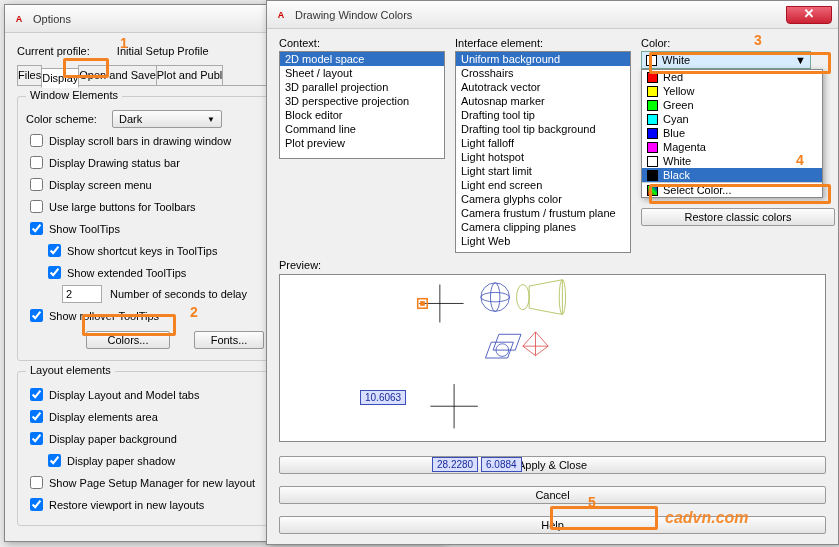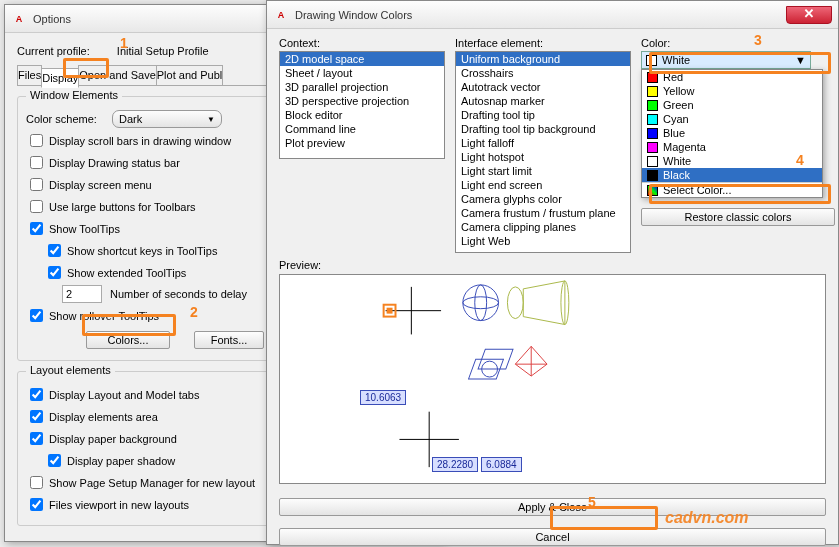--- a/index.html
+++ b/index.html
@@ -17,34 +17,34 @@
 .tab { padding: 3px 0; border: 1px solid #aaa; border-bottom: none; background: #f0f0f0; margin-right: -1px; cursor: pointer; }
 .tab.active { background: #fff; border-bottom: 1px solid #fff; position: relative; top: 3px; }
 .group { border: 1px solid #ccc; border-radius: 3px; padding: 10px 8px 8px; margin: 10px 0; position: relative; }
 .group-title { position: absolute; top: -8px; left: 8px; background: #f0f0f0; padding: 0 4px; }
 .row { display: flex; align-items: center; margin: 3px 0; }
 .chk { width: 13px; height: 13px; margin-right: 6px; }
 .indent1 { margin-left: 18px; }
 .indent2 { margin-left: 36px; }
 .num-input { width: 40px; height: 18px; border: 1px solid #aaa; padding: 1px 3px; background: #fff; text-align: left; }
 .btn { border: 1px solid #999; background: linear-gradient(#fdfdfd,#e4e4e4); padding: 2px 14px; border-radius: 2px; cursor: pointer; }
-.select { border: 1px solid #999; background: linear-gradient(#fdfdfd,#e4e4e4); padding: 2px 6px; min-width: 110px; display: flex; justify-content: space-between; align-items: center; border-radius: 7px; }
+.select { border: 1px solid #999; background: linear-gradient(#fdfdfd,#e4e4e4); padding: 2px 6px; min-width: 110px; display: flex; justify-content: space-between; align-items: center; border-radius: 2px; }
 .select .arrow { font-size: 8px; }
 .listbox { background: #fff; border: 1px solid #888; overflow: hidden; }
 .listbox .item { padding: 1px 5px; white-space: nowrap; }
 .listbox .selected { background: #2f6fc4; color: #fff; }
 .label-col { display: flex; flex-direction: column; }
 .col-label { margin-bottom: 2px; }
 .cols { display: flex; gap: 10px; }
 .color-combo { border: 1px solid #7a9; background: #d8ecff; display: flex; align-items: center; padding: 2px 4px; width: 170px; justify-content: space-between; }
 .swatch { width: 11px; height: 11px; border: 1px solid #000; margin-right: 5px; display: inline-block; }
 .color-drop { background: #fff; border: 1px solid #888; width: 182px; margin-top: 0; box-shadow: 2px 2px 6px rgba(0,0,0,.3); }
 .color-drop .c-item { display: flex; align-items: center; padding: 1px 5px; }
 .color-drop .c-item.selected { background: #2f6fc4; color: #fff; }
-.preview-area { background: #fff; border: 1px solid #888; height: 210px; position: relative; margin-top: 3px; }
+.preview-area { background: #fff; border: 1px solid #888; height: 168px; position: relative; margin-top: 3px; }
 .annot { position: absolute; color: #f58220; font-weight: bold; font-size: 14px; }
 .hl { position: absolute; border: 3px solid #f58220; border-radius: 2px; pointer-events: none; }
 .dim-box { position: absolute; border: 1px solid #3a4db8; background: #d8dfff; color: #1a2a99; padding: 1px 4px; font-size: 10px; }
 .watermark { position: absolute; color: #f58220; font-size: 16px; font-style: italic; opacity: .9; font-weight: bold; }
 </style>
 </head>
 <body>
 
 <div class="dialog" style="left:4px; top:4px; width:440px; height:538px;">
   <div class="titlebar">
@@ -131,21 +131,21 @@
       <div class="row indent1">
           <input type="checkbox" class="chk" checked="" style="">
           <span>Display paper shadow</span>
         </div>
       <div class="row">
           <input type="checkbox" class="chk" style="">
           <span>Show Page Setup Manager for new layout</span>
         </div>
       <div class="row">
           <input type="checkbox" class="chk" checked="" style="">
-          <span>Files viewport in new layouts</span>
+          <span>Restore viewport in new layouts</span>
         </div>
     </div>
   </div>
 </div>
 
 <div class="dialog" style="left:266px; top:0; width:573px; height:545px;">
   <div class="titlebar">
     <span class="aicon">A</span>
     <span class="title">Drawing Window Colors</span>
     <div class="winbtns">

